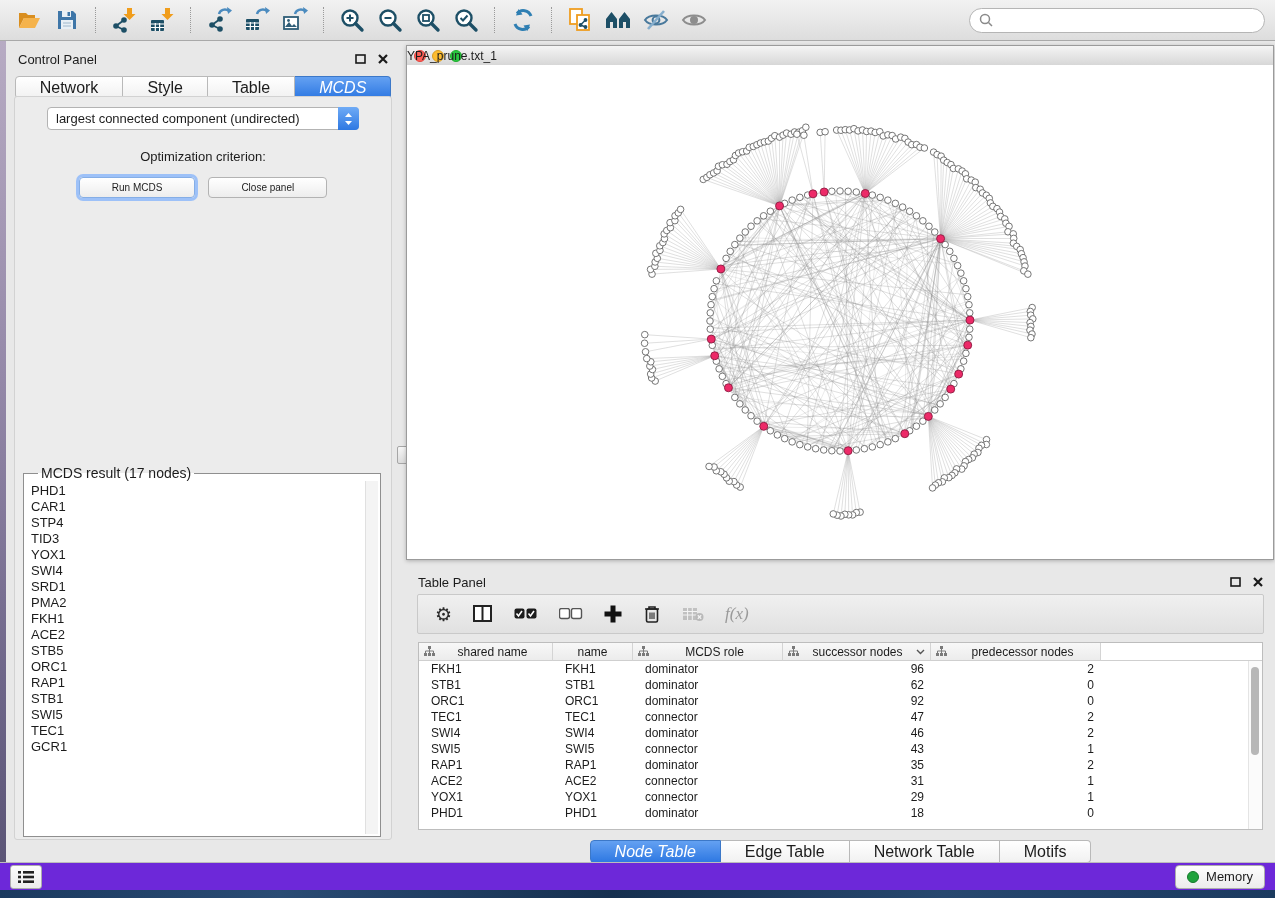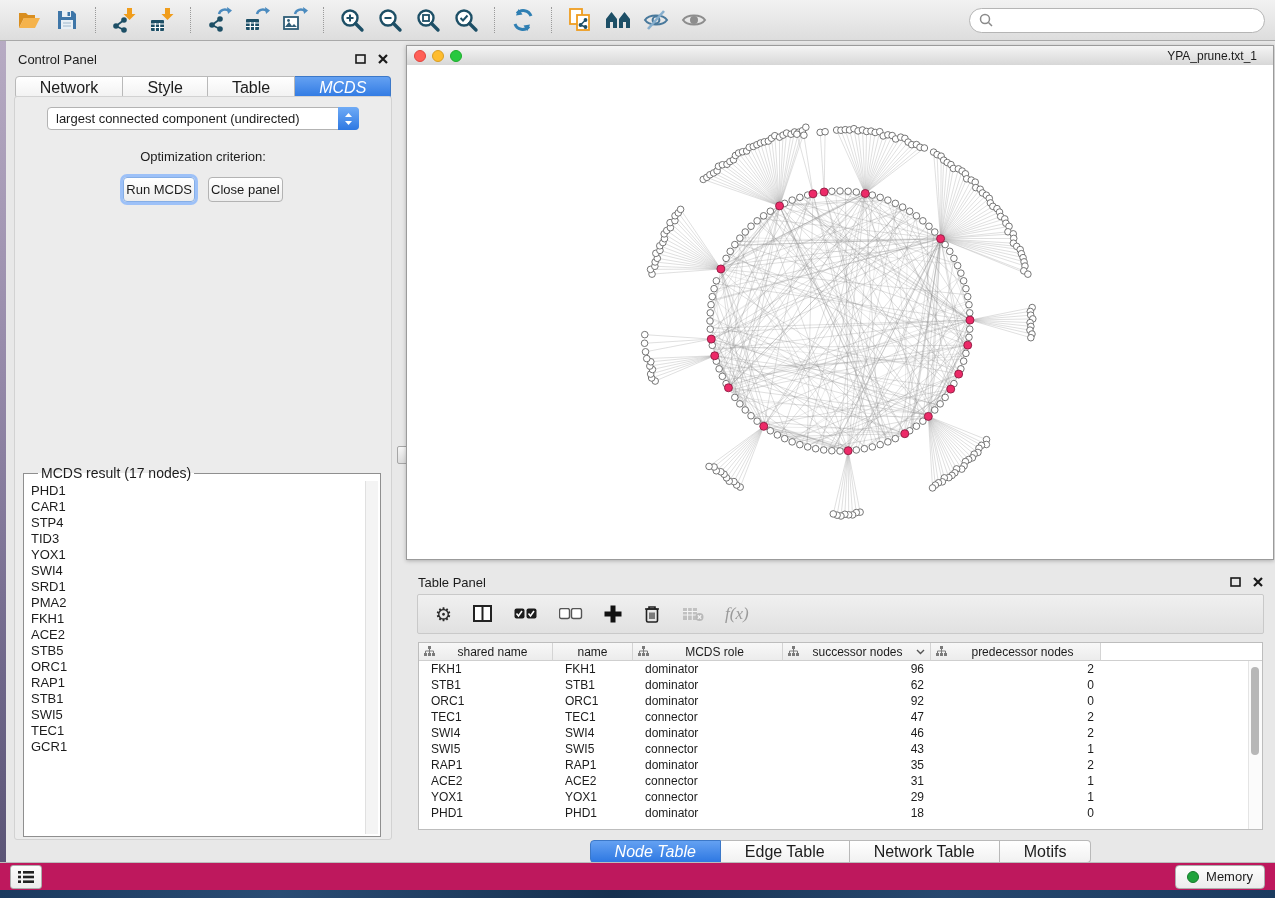--- a/index.html
+++ b/index.html
@@ -37,21 +37,21 @@
   .seg.active{background:linear-gradient(#64a1f2,#2e78e2);color:#fff;border-color:#3c78c8;font-style:italic;}
   #cp-content{position:absolute;left:8px;right:8px;top:55px;bottom:22px;
     background:#ececec;border:1px solid #d2d2d2;border-radius:3px;}
   #opt-label{text-align:center;font-size:13px;margin-top:19px;}
   #dropdown{margin:10px auto 0;width:312px;height:23px;background:#fff;border:1px solid #b3b3b3;
     border-radius:4px;display:flex;align-items:center;box-sizing:border-box;}
   #dropdown .dd-text{font-size:13px;padding-left:8px;flex:1;white-space:nowrap;}
   .dd-btn{width:21px;height:23px;margin:-1px -1px -1px 0;background:linear-gradient(#6fabf6,#2e78e2);
     border-radius:0 4px 4px 0;display:flex;align-items:center;justify-content:center;}
   .btn-row{display:flex;justify-content:center;gap:13px;margin-top:13px;}
-  .btn{font-size:13px;padding:4px 2px;background:linear-gradient(#ffffff,#ededed);
+  .btn{font-size:10px;padding:4px 32px;background:linear-gradient(#ffffff,#ededed);
     border:1px solid #b3b3b3;border-radius:4px;color:#1c1c1c;}
   .btn.focus{box-shadow:0 0 0 3px rgba(115,170,255,.65);border-color:#85aee6;}
   #mcds-box{position:absolute;left:8px;right:10px;top:368px;bottom:2px;margin:0;padding:0;
     border:1px solid #8f8f8f;background:#fff;}
   #mcds-box legend{font-size:14px;padding:0 3px;margin-left:14px;}
   .mcds-inner{position:absolute;left:2px;right:2px;top:0;bottom:2px;display:flex;}
   .mcds-list{flex:1;padding-top:2px;overflow:hidden;}
   .mcds-item{font-size:13px;line-height:16px;padding-left:5px;}
   .mcds-scroll{width:12px;background:#f4f4f4;border-left:1px solid #e0e0e0;}
 
@@ -61,21 +61,21 @@
 
   
   #net-window{position:absolute;left:406px;top:45px;width:868px;height:515px;box-sizing:border-box;
     border:1px solid #9b9b9b;background:#fff;box-shadow:0 1px 4px rgba(0,0,0,.25);}
   #net-titlebar{height:19px;background:linear-gradient(#f5f5f5,#d7d7d7);border-bottom:1px solid #b1b1b1;
     display:flex;align-items:center;padding:0 7px;position:relative;}
   .tl{width:12px;height:12px;border-radius:50%;margin-right:6px;box-sizing:border-box;}
   .tl.red{background:#ff5f57;border:1px solid #e0443e;}
   .tl.yellow{background:#febc2e;border:1px solid #d89e24;}
   .tl.green{background:#28c840;border:1px solid #1dad2b;}
-  #net-title{position:absolute;left:0;right:16px;text-align:right;font-size:12px;}
+  #net-title{position:absolute;left:0;right:16px;text-align:left;font-size:12px;}
   #net-canvas{position:absolute;left:0;top:19px;right:0;bottom:0;background:#fff;}
   #graph-svg{width:100%;height:100%;display:block;}
 
   
   #table-panel{position:absolute;left:406px;top:564px;width:869px;height:298px;}
   #tp-toolbar{position:absolute;left:11px;right:11px;top:30px;height:40px;box-sizing:border-box;
     background:linear-gradient(#f0f0f0,#e1e1e1);border:1px solid #c9c9c9;border-radius:2px;
     display:flex;align-items:center;gap:21px;padding:0 17px;}
   .ticon{display:flex;align-items:center;justify-content:center;}
   .ticon.disabled{opacity:.5;}
@@ -92,21 +92,21 @@
   .tr{display:flex;height:16px;align-items:center;font-size:12px;}
   .td{box-sizing:border-box;padding:0 0 0 12px;white-space:nowrap;overflow:hidden;}
   .td.num{text-align:right;padding:0 7px 0 0;}
   .tree-ico{fill:#7a7a7a;flex:none;}
   #tbl-scroll{position:absolute;right:0;top:18px;bottom:0;width:13px;background:#fbfbfb;border-left:1px solid #e4e4e4;}
   #tbl-thumb{position:absolute;left:2px;top:6px;width:8px;height:88px;background:#b7b7b7;border-radius:4px;}
   #tp-tabs{position:absolute;left:0;right:0;top:271px;display:flex;justify-content:center;}
 
   
   #status-bar{position:absolute;left:0;top:862px;width:1275px;height:28px;box-sizing:border-box;
-    background:#be185d;border-top:1px solid #bcbcbc;display:flex;align-items:center;padding:0 10px;}
+    background:#6d28d9;border-top:1px solid #bcbcbc;display:flex;align-items:center;padding:0 10px;}
   #list-btn{width:30px;height:22px;border:1px solid #adadad;border-radius:3px;
     background:linear-gradient(#fdfdfd,#ececec);display:flex;align-items:center;justify-content:center;}
   #memory-btn{margin-left:auto;height:22px;border:1px solid #adadad;border-radius:4px;
     background:linear-gradient(#fdfdfd,#ececec);display:flex;align-items:center;gap:7px;padding:0 11px;font-size:13px;}
   .green-dot{width:12px;height:12px;border-radius:50%;background:#1fa33c;border:1px solid #157a2b;box-sizing:border-box;}
   .float-ico{display:flex}
 </style>
 </head>
 <body>
 

